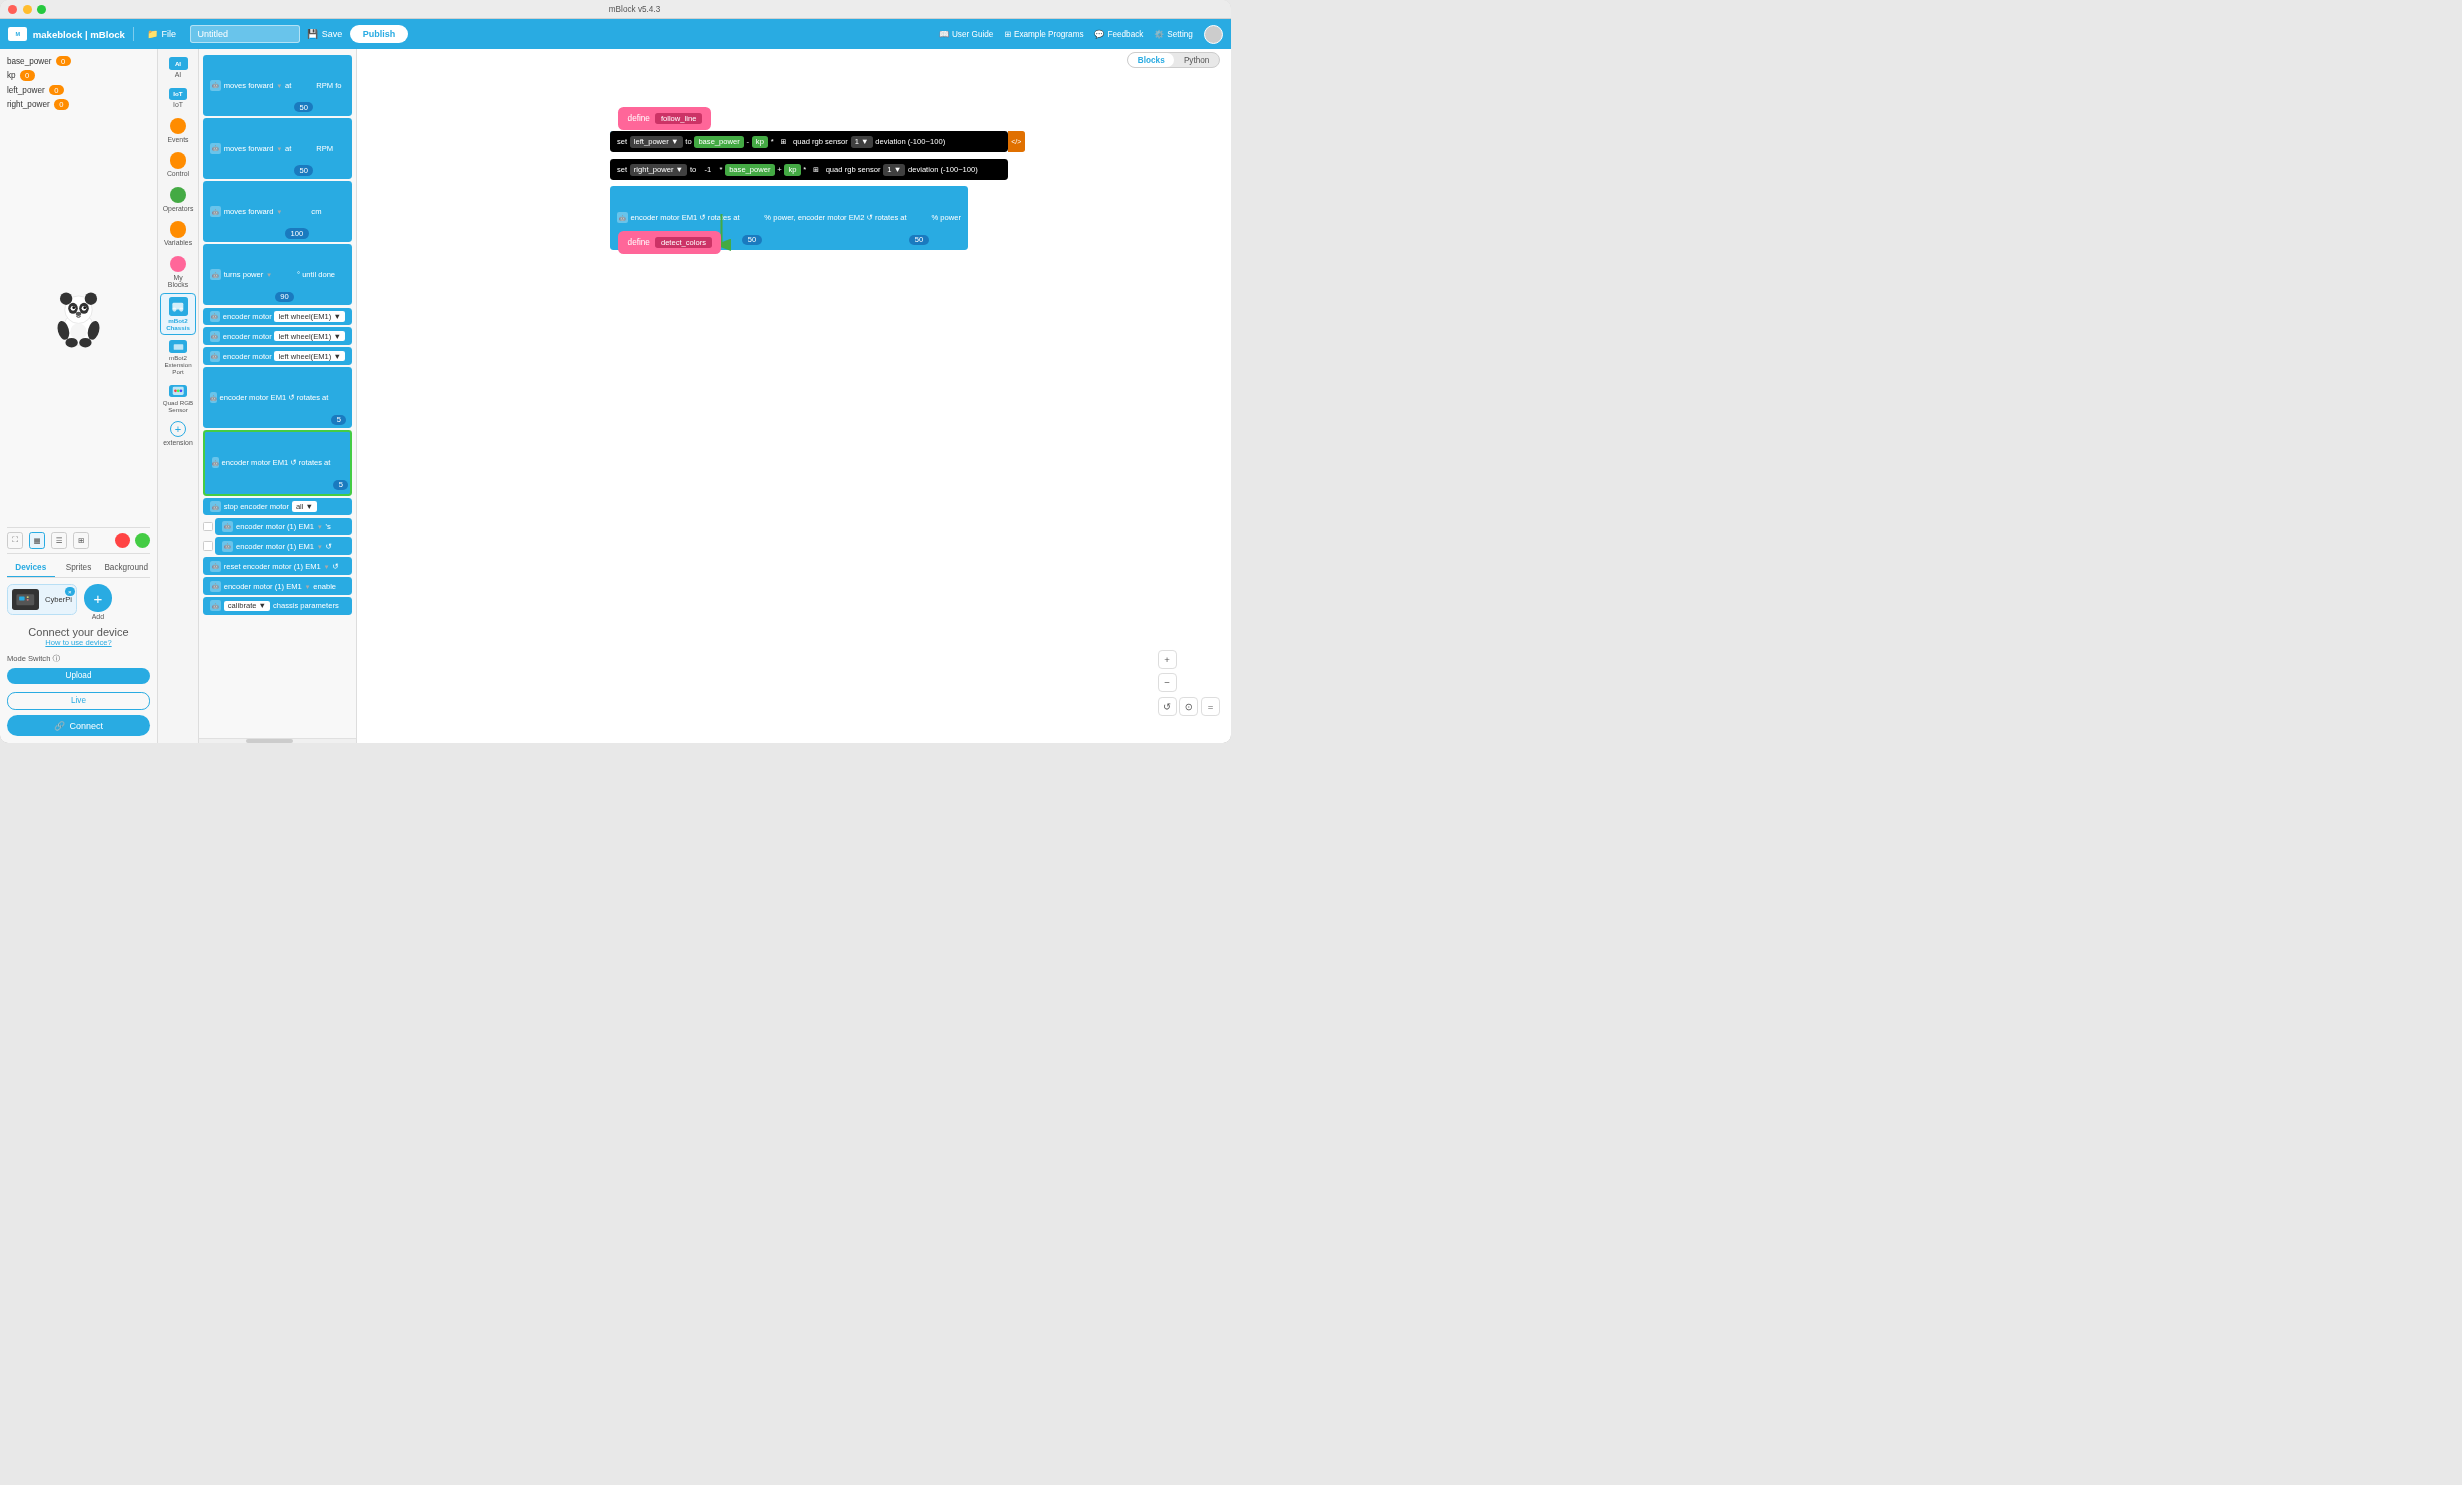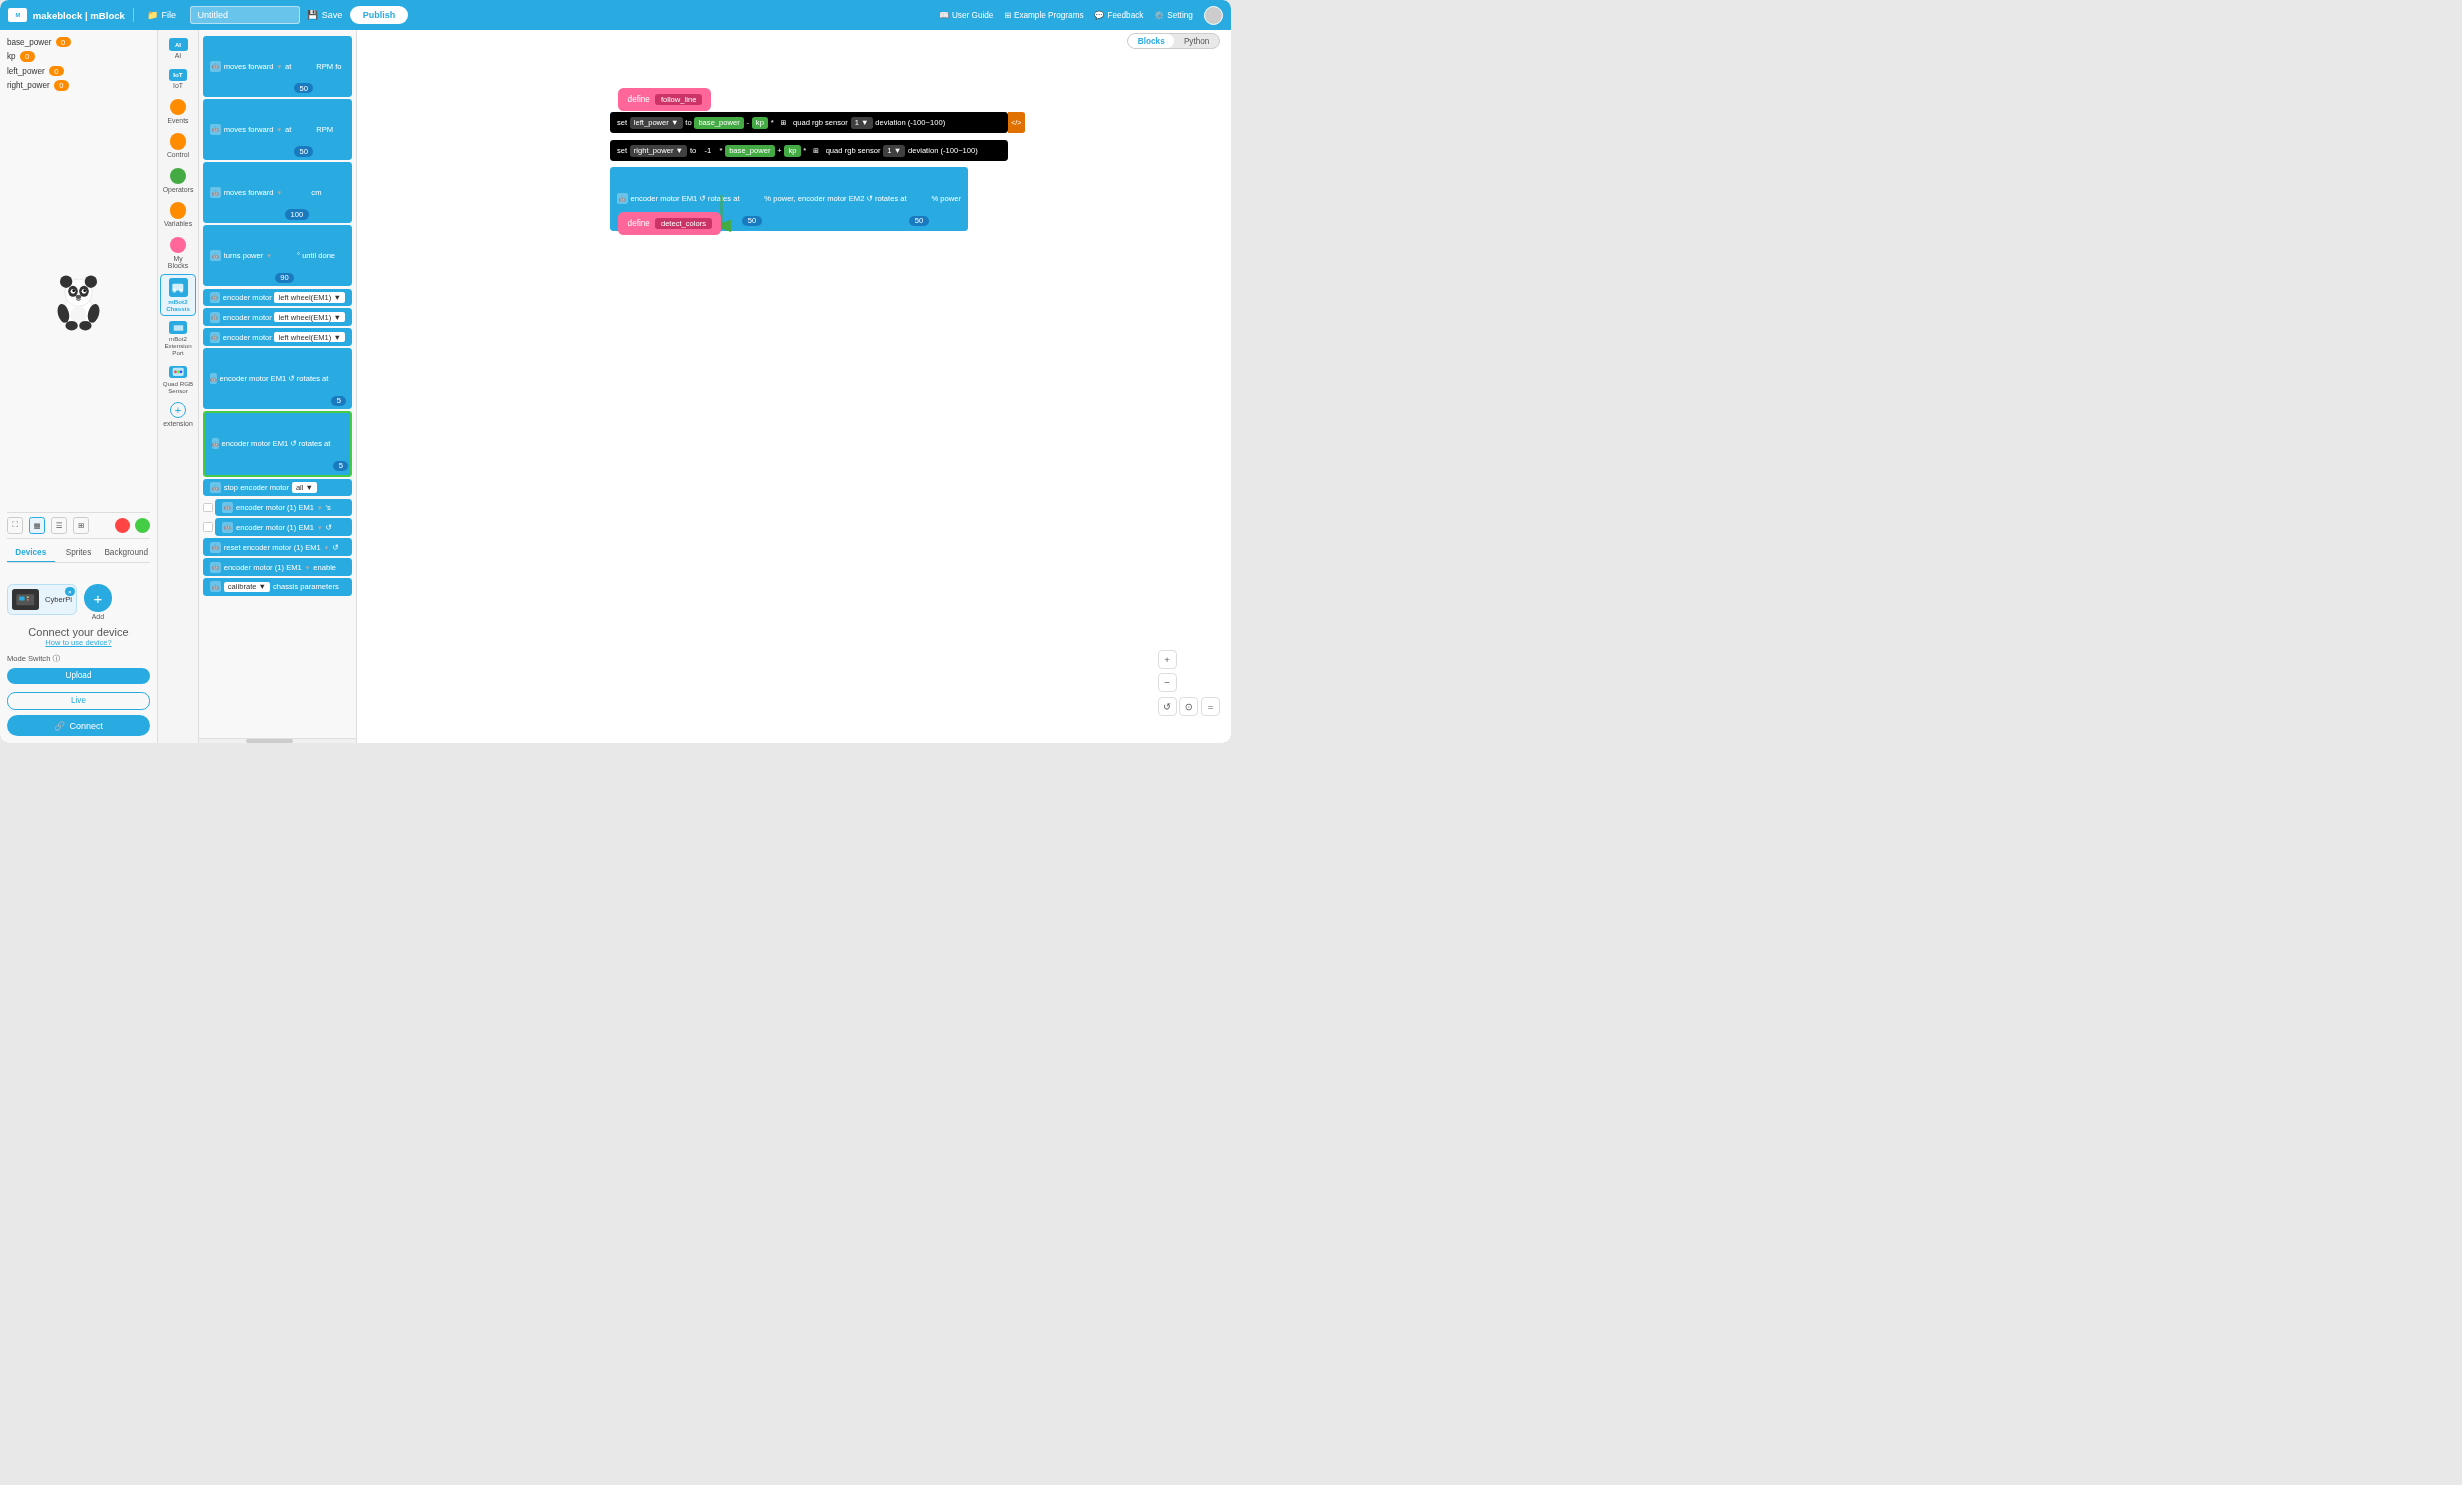--- a/index.html
+++ b/index.html
@@ -196,21 +196,21 @@
       width: 15px; height: 15px; border-radius: 50%;
       background: #ff4444; border: none; cursor: pointer; margin-left: auto;
     }
     .go-btn {
       width: 15px; height: 15px; border-radius: 50%;
       background: #44cc44; border: none; cursor: pointer;
     }
     .tabs-row {
       display: flex;
       border-bottom: 0.7px solid #ddd;
-      margin-bottom: 21px;
+      margin-bottom: 6px;
     }
     .tab {
       flex: 1;
       text-align: center;
       padding: 4.1px 0;
       font-size: 8.2px;
       color: #555;
       cursor: pointer;
       border-bottom: 1.4px solid transparent;
     }
@@ -526,20 +526,28 @@
     
     .block-highlight {
       border: 2.1px solid #44cc44 !important;
     }
   </style>
 </head>
 <body>
 
 <div class="window">
 
+  <div class="title-bar">
+    <div class="traffic-lights">
+      <div class="tl tl-red"></div>
+      <div class="tl tl-yellow"></div>
+      <div class="tl tl-green"></div>
+    </div>
+    <div class="title-center">mBlock v5.4.3</div>
+  </div>
 
   <div class="menu-bar">
     <div class="logo-area">
       <div class="logo-icon">
         <span>M</span>
       </div>
       <span>makeblock | mBlock</span>
     </div>
     <div class="divider-v"></div>
 

